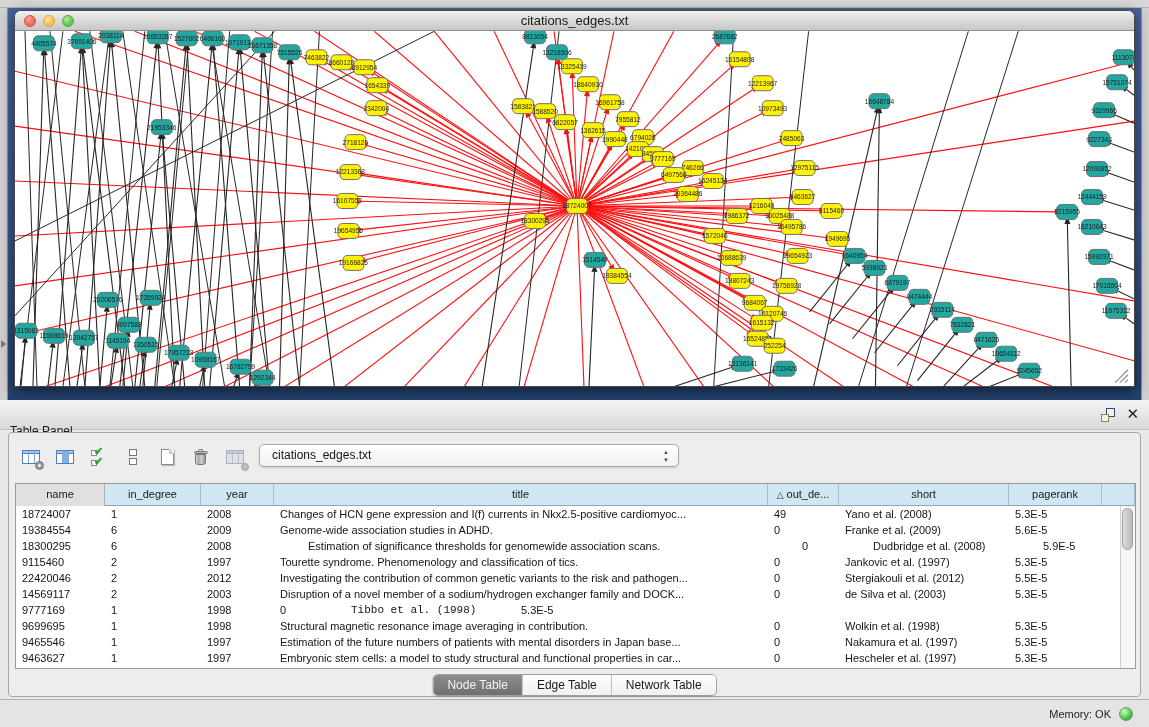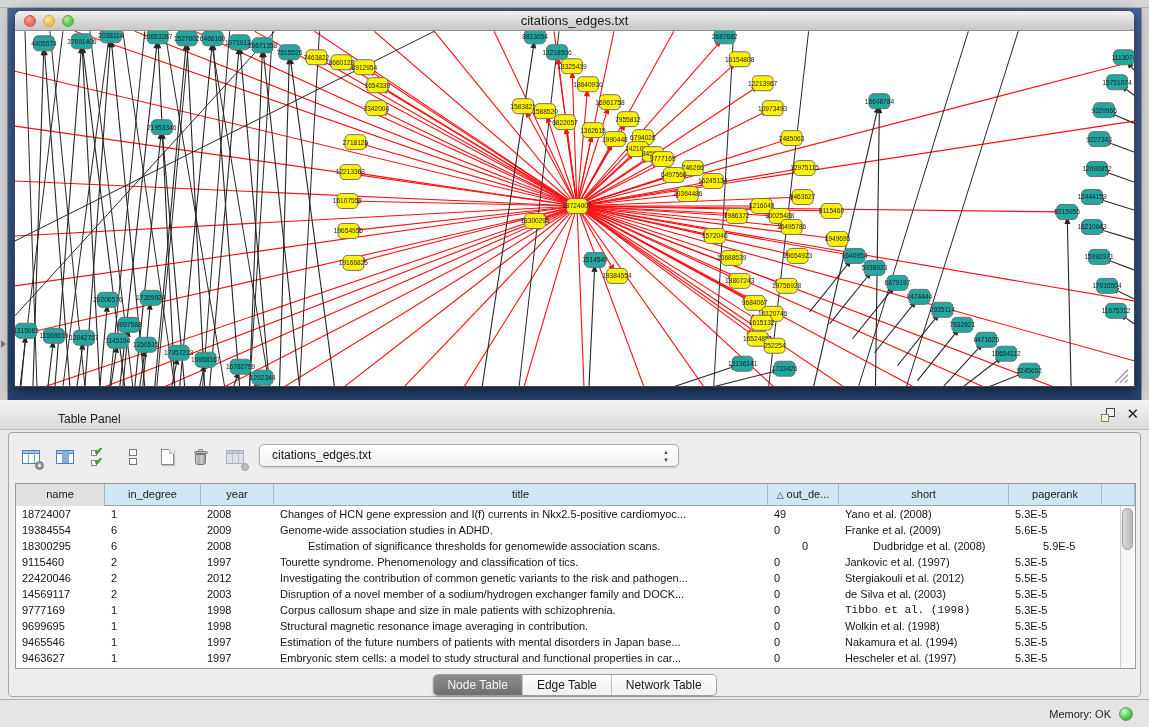--- a/index.html
+++ b/index.html
@@ -18,21 +18,21 @@
   .light { width:12px; height:12px; border-radius:50%; }
   .light.red   { background:radial-gradient(circle at 35% 30%,#ff9d93,#ec6a5e 60%); border:1px solid #cf5347; }
   .light.yellow{ background:radial-gradient(circle at 35% 30%,#ffe9a8,#f5bf4f 60%); border:1px solid #d6a243; }
   .light.green { background:radial-gradient(circle at 35% 30%,#b2f0a2,#61c454 60%); border:1px solid #58a942; }
   .wtitle { position:absolute; left:0; right:0; top:0; height:20px; line-height:20px; text-align:center; font-size:13px; color:#1a1a1a; }
   svg.net { display:block; background:#ffffff; border-radius:0 0 0 0; }
   .node-label { font-family:"Liberation Sans","DejaVu Sans",sans-serif; font-size:6.6px; fill:#1c1c1c; text-anchor:middle; pointer-events:none; }
 
   
   .tp-header { position:absolute; left:0; top:400px; width:1149px; height:30px; background:linear-gradient(180deg,#f4f4f4,#d9d9d9); border-bottom:1px solid #bdbdbd; }
-  .tp-title { position:absolute; left:10px; top:4px; line-height:30px; font-size:12px; color:#1e1e1e;margin-left:48px; }
+  .tp-title { position:absolute; left:10px; top:16px; line-height:30px; font-size:12px; color:#1e1e1e; }
   .float-ico { position:absolute; right:34px; top:8px; width:14px; height:14px; cursor:pointer; }
   .float-ico .sq1 { position:absolute; right:0; top:0; width:9px; height:9px; border:1.5px solid #3a4a66; background:#eef1f5; }
   .float-ico .sq2 { position:absolute; left:0; bottom:0; width:8px; height:8px; border:1.5px solid #8b8b45; background:#f2f2e8; }
   .close-ico { position:absolute; right:10px; top:5px; font-size:15px; font-weight:bold; color:#1c1c1c; cursor:pointer; line-height:18px; }
 
   .panel { position:absolute; left:8px; top:432px; width:1133px; height:265px; background:#ededed; border:1px solid #a6a6a6; border-radius:4px; }
   .toolbar { position:absolute; left:8px; top:8px; height:32px; display:flex; align-items:center; }
   .tbtn { width:28px; height:28px; margin-right:6px; display:flex; align-items:center; justify-content:center; cursor:pointer; position:relative; }
   .ico-table { width:18px; height:14px; border:1px solid #4f7fc0; background:#fff; position:relative; }
   .ico-table .hdr { position:absolute; left:0; top:0; right:0; height:3px; background:#a9c7e9; border-bottom:1px solid #4f7fc0; }
@@ -935,41 +935,40 @@
           <div class="td" style="width: 73px;">2003</div>
           <div class="td" style="width: 494px;">Disruption of a novel member of a sodium/hydrogen exchanger family and DOCK...</div>
           <div class="td" style="width: 71px;">0</div>
           <div class="td" style="width: 170px;">de Silva et al. (2003)</div>
           <div class="td" style="width: 93px;">5.3E-5</div>
         </div>
         <div class="tr">
           <div class="td" style="width: 89px;">9777169</div>
           <div class="td" style="width: 96px;">1</div>
           <div class="td" style="width: 73px;">1998</div>
-          <div class="td" style="width: 494px;">Corpus callosum shape and size in male patients with schizophrenia.</div>
           <div class="td" style="width: 71px;">0</div>
           <div class="td" style="width: 170px; font-family: Liberation Mono, monospace;">Tibbo et al. (1998)</div>
           <div class="td" style="width: 93px;">5.3E-5</div>
         </div>
         <div class="tr">
           <div class="td" style="width: 89px;">9699695</div>
           <div class="td" style="width: 96px;">1</div>
           <div class="td" style="width: 73px;">1998</div>
           <div class="td" style="width: 494px;">Structural magnetic resonance image averaging in contribution.</div>
           <div class="td" style="width: 71px;">0</div>
           <div class="td" style="width: 170px;">Wolkin et al. (1998)</div>
           <div class="td" style="width: 93px;">5.3E-5</div>
         </div>
         <div class="tr">
           <div class="td" style="width: 89px;">9465546</div>
           <div class="td" style="width: 96px;">1</div>
           <div class="td" style="width: 73px;">1997</div>
           <div class="td" style="width: 494px;">Estimation of the future numbers of patients with mental disorders in Japan base...</div>
           <div class="td" style="width: 71px;">0</div>
-          <div class="td" style="width: 170px;">Nakamura et al. (1994)</div>
+          <div class="td" style="width: 170px;">Nakamura et al. (1997)</div>
           <div class="td" style="width: 93px;">5.3E-5</div>
         </div>
         <div class="tr">
           <div class="td" style="width: 89px;">9463627</div>
           <div class="td" style="width: 96px;">1</div>
           <div class="td" style="width: 73px;">1997</div>
           <div class="td" style="width: 494px;">Embryonic stem cells: a model to study structural and functional properties in car...</div>
           <div class="td" style="width: 71px;">0</div>
           <div class="td" style="width: 170px;">Hescheler et al. (1997)</div>
           <div class="td" style="width: 93px;">5.3E-5</div>

